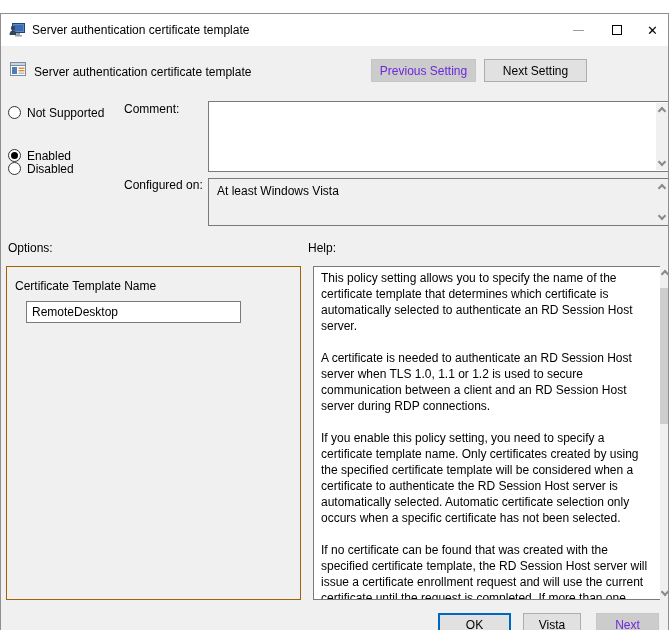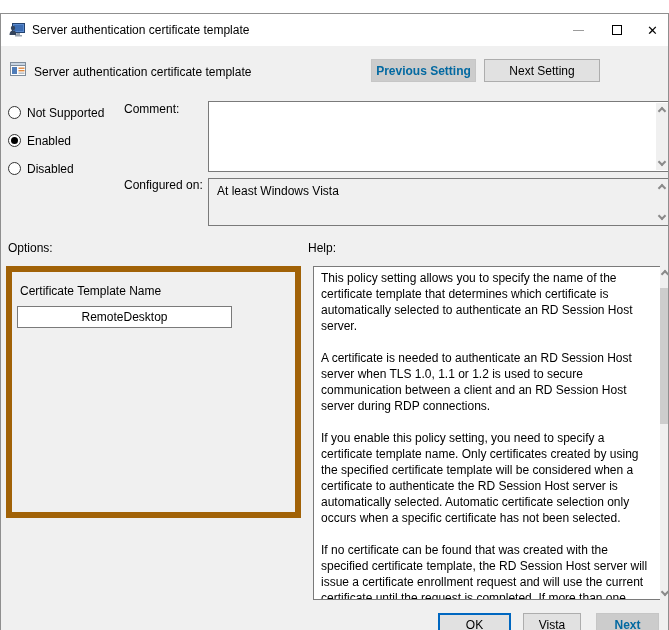--- a/index.html
+++ b/index.html
@@ -24,23 +24,23 @@
 
   
   .header-icon { position:absolute; left:8px; top:46px; width:18px; height:18px; }
   .header-title { position:absolute; left:33px; top:51px; white-space:nowrap; }
 
   .btn {
     position:absolute; height:23px; background:#e1e1e1; border:1px solid #adadad;
     display:flex; align-items:center; justify-content:center; font-size:12px;
     color:#000; cursor:default; user-select:none;
   }
-  .btn.disabled { background:#cccccc; border-color:#c6c6c6; color:#0369a1;font-weight:bold; }
+  .btn.disabled { background:#cccccc; border-color:#c6c6c6; color:#6d28d9; }
   .btn-prev { left:370px; top:45px; width:105px; }
-  .btn-next { left:483px; top:45px; width:116px; }
+  .btn-next { left:483px; top:45px; width:103px; }
 
   
   .radio-row { position:absolute; left:7px; height:15px; display:flex; align-items:center; }
   .radio-circle {
     width:13px; height:13px; border:1px solid #333; border-radius:50%;
     background:#fff; margin-right:6px; position:relative; flex:none;
   }
   .radio-circle.checked::after {
     content:""; position:absolute; left:2px; top:2px; width:7px; height:7px;
     border-radius:50%; background:#000;
@@ -60,28 +60,28 @@
   .supported-box { left:207px; top:164px; width:463px; height:48px; background:#f0f0f0; }
   .supported-text { position:absolute; left:8px; top:5px; }
 
   .vstrip { position:absolute; right:1px; top:1px; bottom:1px; width:13px; background:#f0f0f0; }
   .chev { position:absolute; left:3px; width:6px; height:6px; border:solid #8a8a8a; border-width:2px 2px 0 0; }
   .chev.up   { top:5px;    transform:rotate(-45deg); }
   .chev.down { bottom:5px; transform:rotate(135deg); }
 
   
   .options-panel {
-    position:absolute; left:5px; top:252px; width:295px; height:252px;
-    border:6px solid #a16207; background:#f0f0f0;
+    position:absolute; left:5px; top:252px; width:295px; height:334px;
+    border:1px solid #a16207; background:#f0f0f0;
   }
   .cert-label { position:absolute; left:8px; top:12px; }
   .cert-input {
-    position:absolute; left:5px; top:34px; width:215px; height:22px;
+    position:absolute; left:19px; top:34px; width:215px; height:22px;
     border:1px solid #7a7a7a; background:#fff; padding:0 5px;
-    font-family:"Liberation Sans", sans-serif; font-size:12px; outline:none;text-align:center;
+    font-family:"Liberation Sans", sans-serif; font-size:12px; outline:none;
   }
   .help-panel {
     position:absolute; left:312px; top:252px; width:410px; height:334px;
     border:1px solid #7a7a7a; background:#fff; overflow:hidden;
   }
   .help-text {
     position:absolute; left:7px; top:3px; width:333px;
     white-space:pre-wrap; line-height:16px; font-size:12px;
   }
   .help-scroll {
@@ -135,21 +135,21 @@
     </svg>
   </span>
   <span class="header-title">Server authentication certificate template</span>
   <div class="btn disabled btn-prev">Previous Setting</div>
   <div class="btn btn-next">Next Setting</div>
 
   <div class="radio-row" style="top:91px;">
     <span class="radio-circle"></span>
     <span>Not Supported</span>
   </div>
-  <div class="radio-row" style="top:119px;">
+  <div class="radio-row" style="top:134px;">
     <span class="radio-circle checked"></span>
     <span>Enabled</span>
   </div>
   <div class="radio-row" style="top:147px;">
     <span class="radio-circle"></span>
     <span>Disabled</span>
   </div>
 
   <span class="lbl" style="left:123px; top:88px;">Comment:</span>
   <div class="sunken comment-box">

